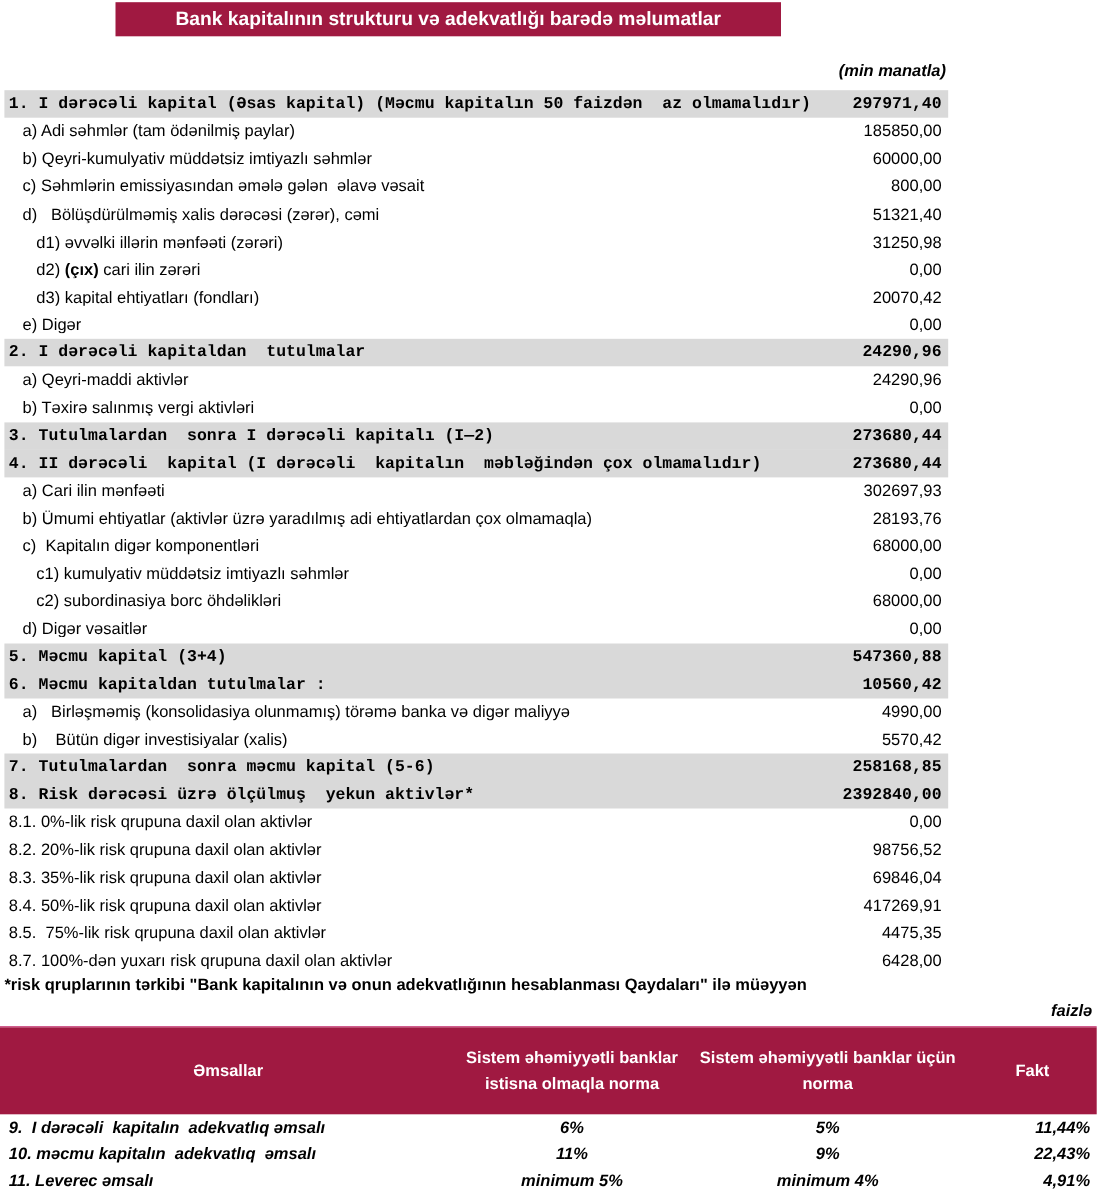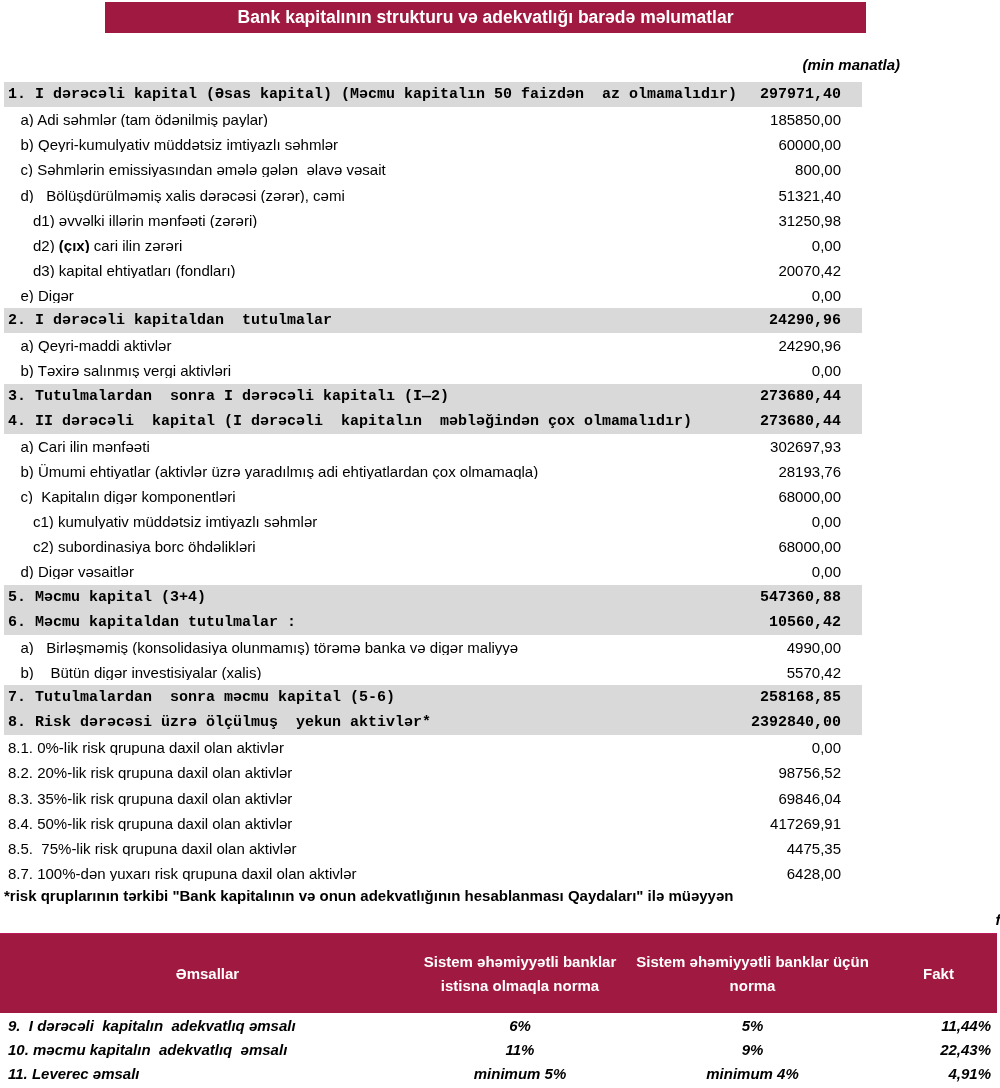--- a/index.html
+++ b/index.html
@@ -1,28 +1,28 @@
 <!DOCTYPE html>
 <html><head>
 <meta charset="utf-8">
 <style>
   html,body{margin:0;padding:0;background:#fff;}
   body{width:1000px;height:1088px;position:relative;font-family:"Liberation Sans",sans-serif;color:#000;}
-  .title-bar{position:absolute;left:105px;top:2px;width:761px;height:31px;background:#A01941;
+  .title-bar{position:absolute;left:105px;top:2px;width:605px;height:31px;background:#A01941;
     display:flex;align-items:center;justify-content:center;}
   .title-bar span{color:#fff;font-weight:bold;font-size:17.5px;white-space:pre;}
-  .unit-note{position:absolute;font-style:italic;font-weight:600;font-size:15px;text-align:right;margin-left:40px;}
+  .unit-note{position:absolute;font-style:italic;font-weight:600;font-size:15px;text-align:right;}
   #unit-top{left:0;top:56px;width:860px;}
   #unit-bottom{left:0;top:911px;width:993px;}
   .capital-table{position:absolute;left:4px;top:82px;width:858px;height:804px;
     display:grid;grid-auto-rows:1fr;}
   .trow{display:flex;align-items:center;font-size:15px;line-height:1;}
   .trow.em{background:#D9D9D9;font-weight:bold;font-family:Liberation Mono, monospace;}
   .tlabel{flex:1;white-space:pre;padding-left:4px;overflow:hidden;}
-  .tvalue{white-space:pre;padding-right:21px;text-align:right;}
+  .tvalue{white-space:pre;padding-right:6px;text-align:right;}
   .footnote{position:absolute;left:4px;top:887px;width:992px;font-weight:bold;font-size:15px;white-space:pre-wrap;}
   .coeff-table{position:absolute;left:0;top:933px;width:997px;border-top:1px solid #be185d;}
   .coeff-head{background:#A01941;color:#fff;font-weight:bold;height:79px;}
   .crow{display:grid;grid-template-columns:415px 210px 255px 117px;}
   .coeff-head .ccell{display:flex;align-items:center;justify-content:center;text-align:center;
     font-size:15px;line-height:24px;}
   .coeff-body .crow{height:24.3px;font-weight:bold;font-size:15px;}
   .coeff-body .ccell{display:flex;align-items:center;white-space:pre;font-style:italic;}
   .ccell.c-label{justify-content:flex-start;padding-left:8px;}
   .ccell.c-mid{justify-content:center;}

